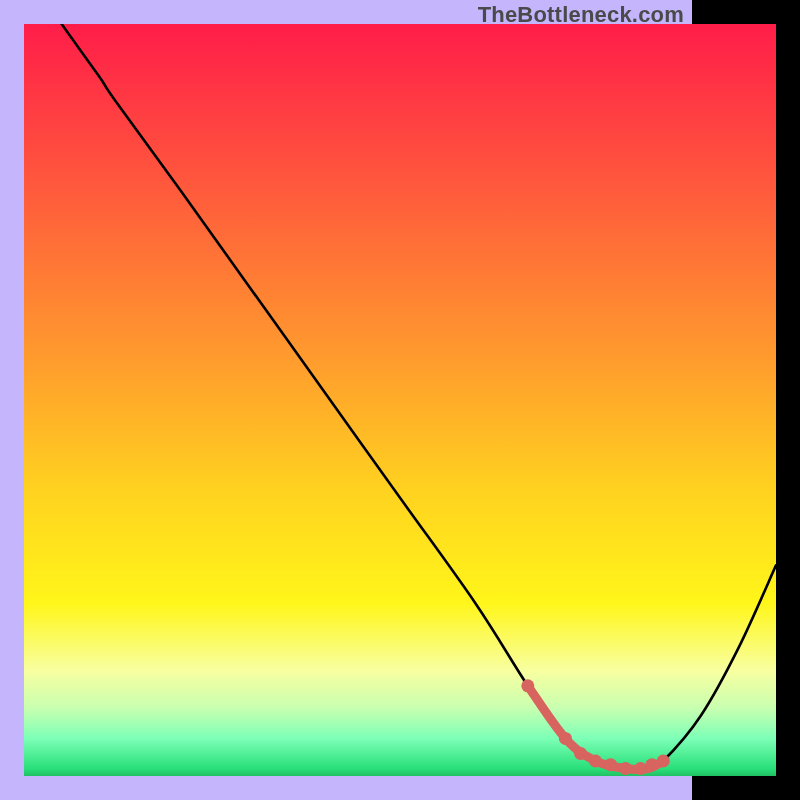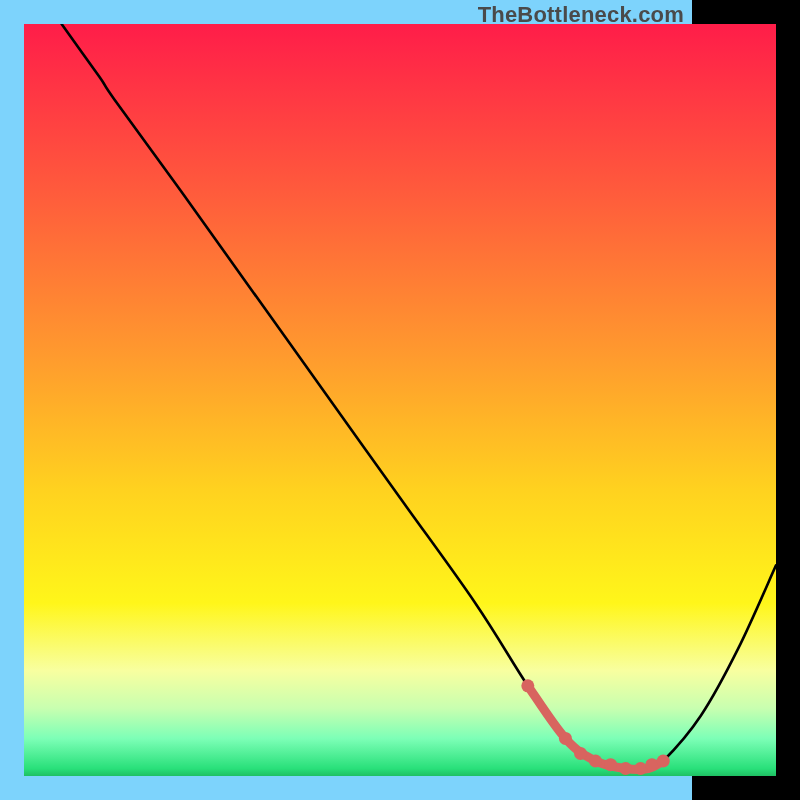--- a/index.html
+++ b/index.html
@@ -10,21 +10,21 @@
     background: #000;
     overflow: hidden;
     font-family: Arial, Helvetica, sans-serif;
   }
   .frame {
     position: absolute;
     top: 0;
     left: 0;
     width: 692px;
     height: 800px;
-    background: #7dd3fc;
+    background: #c4b5fd;
   }
   .watermark {
     position: absolute;
     top: 2px;
     right: 8px;
     color: #4a4a4a;
     font-size: 22px;
     font-weight: 600;
     letter-spacing: 0.2px;
     z-index: 10;

